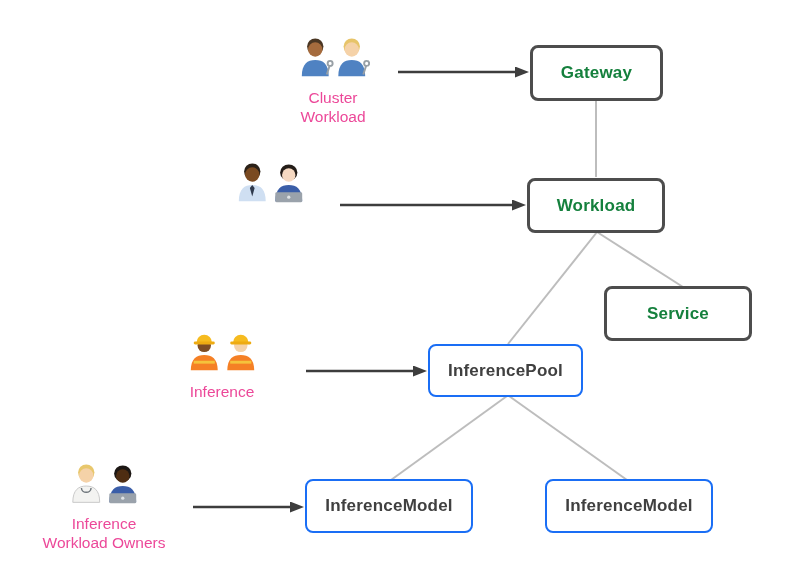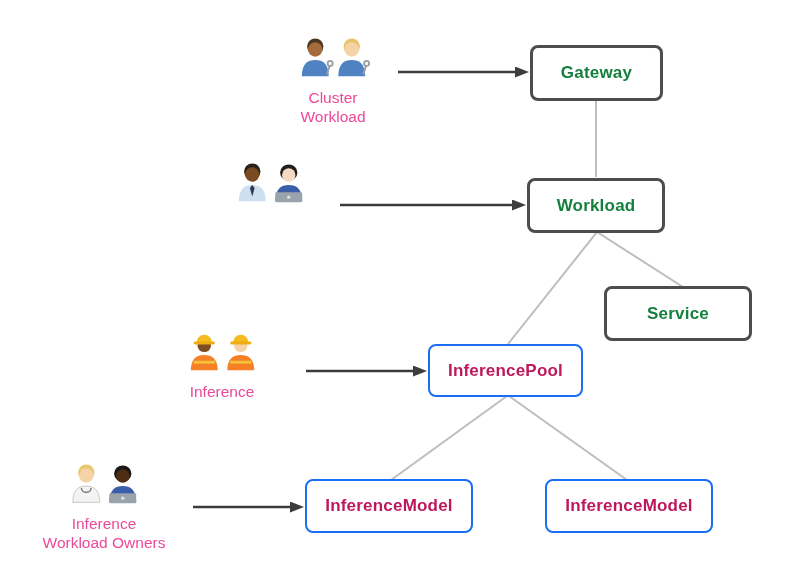--- a/index.html
+++ b/index.html
@@ -10,21 +10,21 @@
   .rel   { stroke: #bdbdbd; stroke-width: 2; }
   .actor { stroke: #3d3d3d; stroke-width: 2.5; }
 
   .node {
     position: absolute; box-sizing: border-box;
     display: flex; align-items: center; justify-content: center;
     background: #ffffff; border-radius: 8px;
     font-weight: bold; font-size: 17px; letter-spacing: 0.2px;
   }
   .node.core { border: 3px solid #4d4d4d; color: #15803d; text-align: right; }
-  .node.ext  { border: 2.5px solid #1a6ef5; color: #be185d; }
+  .node.ext  { border: 2.5px solid #1a6ef5; color: #404040; }
 
   #node-gateway        { left: 530px; top: 45px;  width: 133px; height: 56px; }
   #node-httproute      { left: 527px; top: 178px; width: 138px; height: 55px; }
   #node-service        { left: 604px; top: 286px; width: 148px; height: 55px; }
   #node-inferencepool  { left: 428px; top: 344px; width: 155px; height: 53px; }
   #node-inferencemodel-1 { left: 305px; top: 479px; width: 168px; height: 54px; }
   #node-inferencemodel-2 { left: 545px; top: 479px; width: 168px; height: 54px; }
 
   .persona { position: absolute; width: 190px; display: flex; flex-direction: column; align-items: center; }
   #persona-cluster-operators     { left: 238px; top: 36px; }

